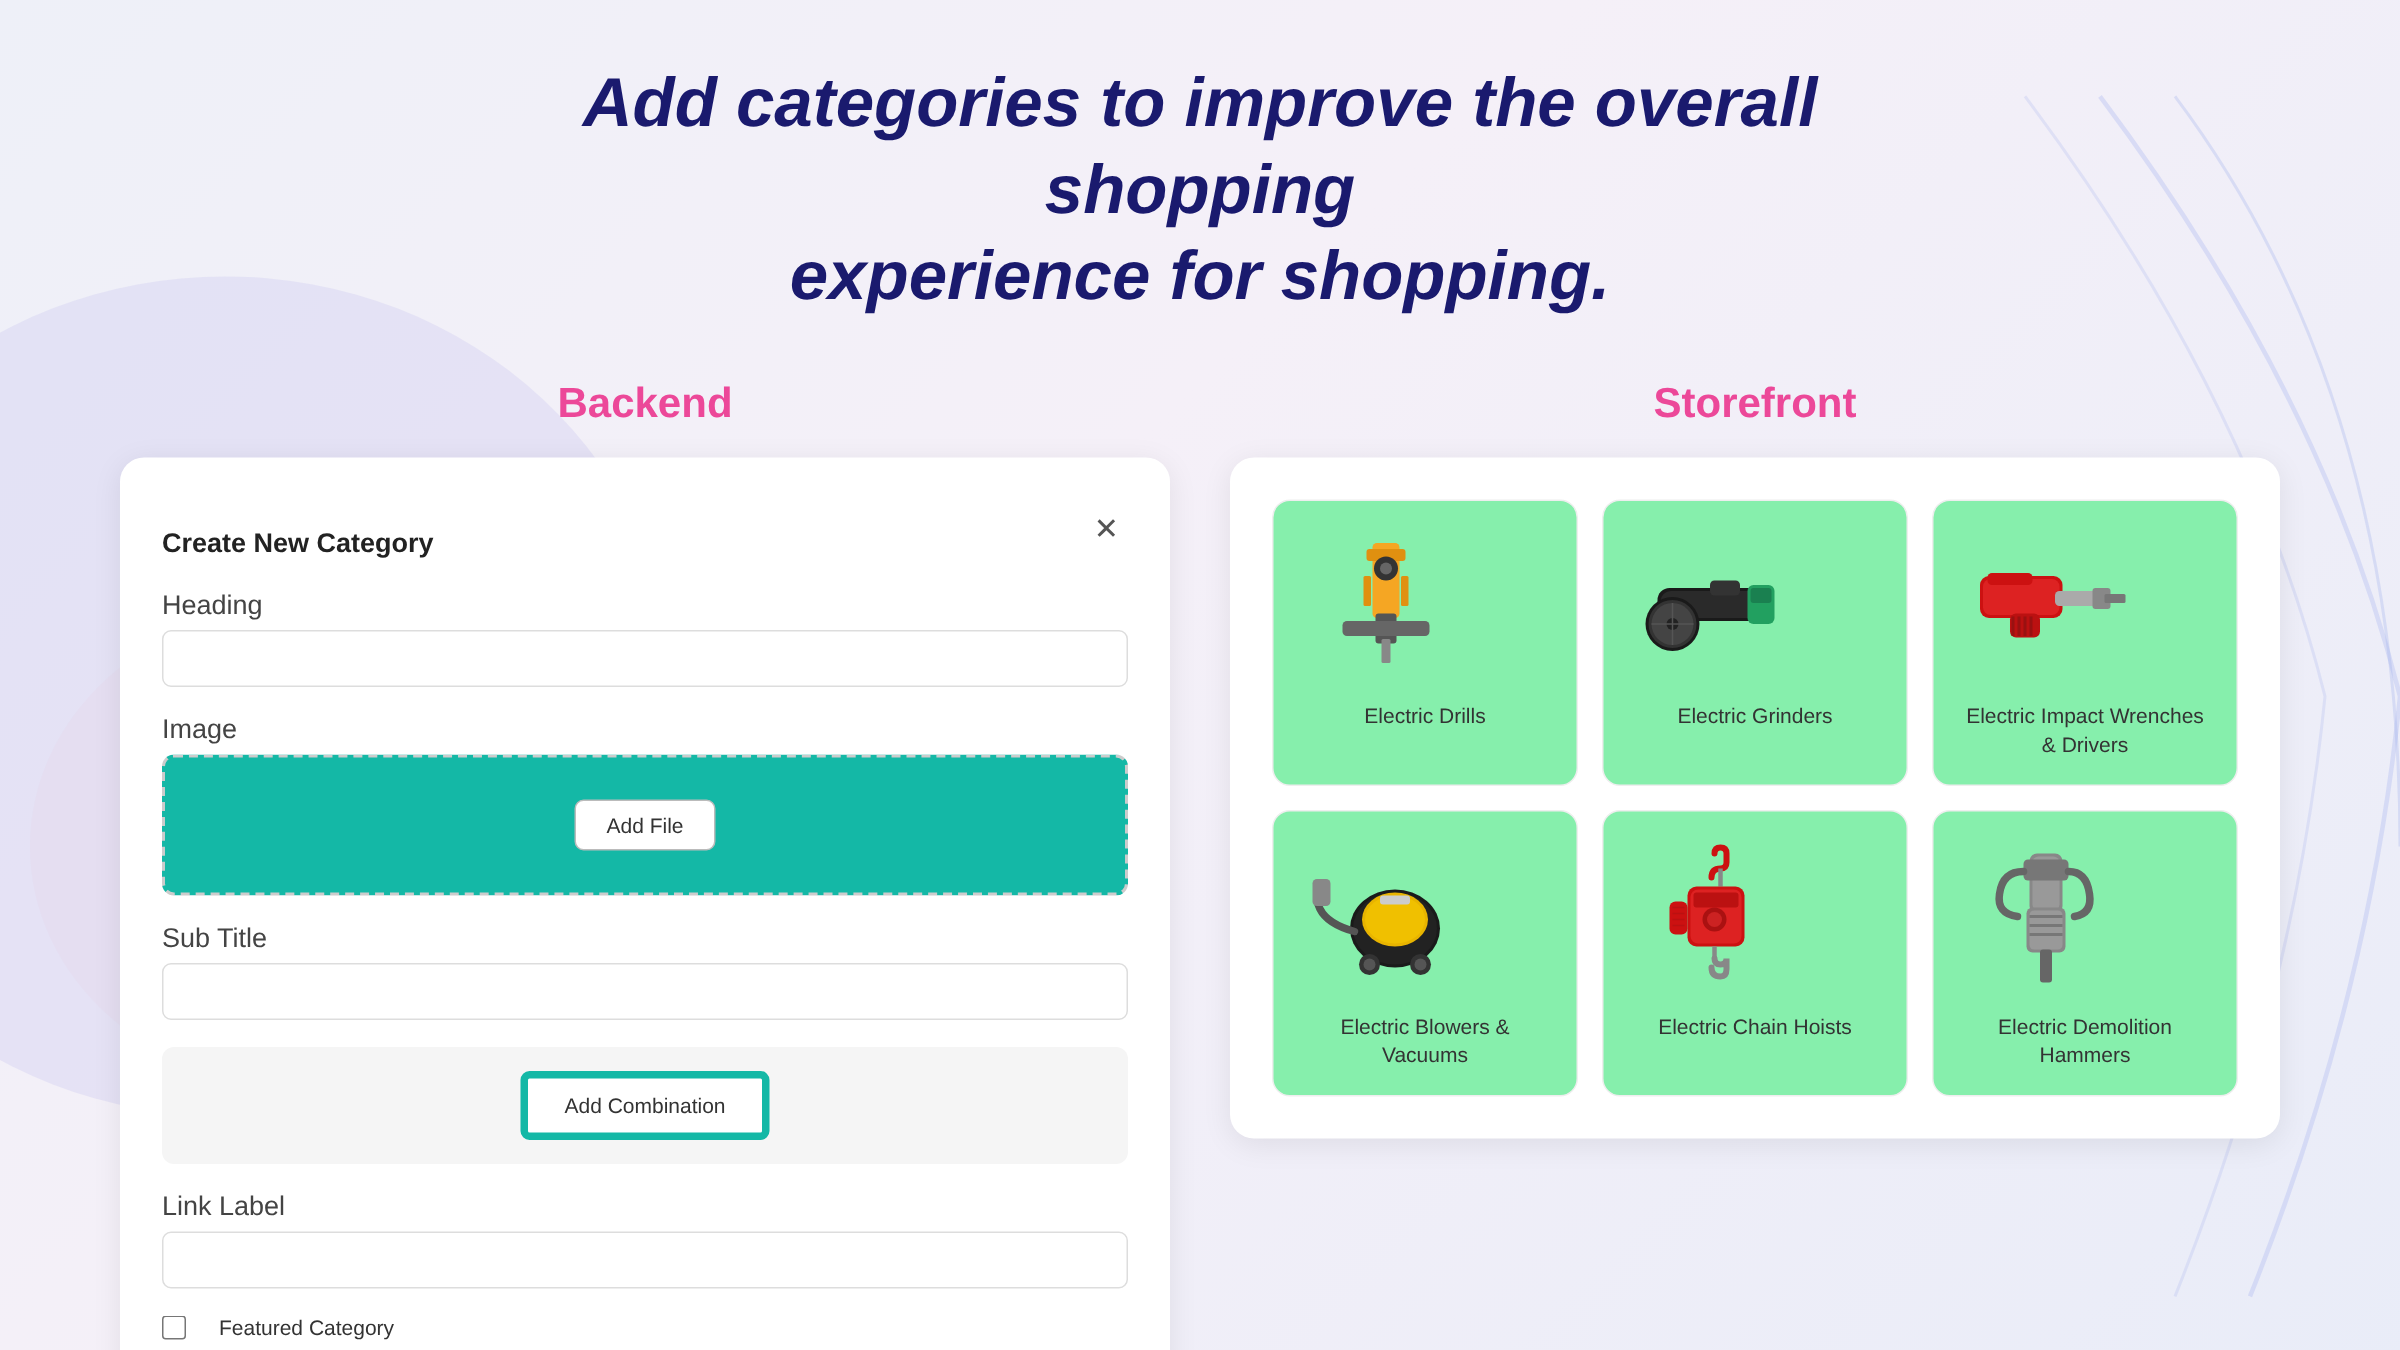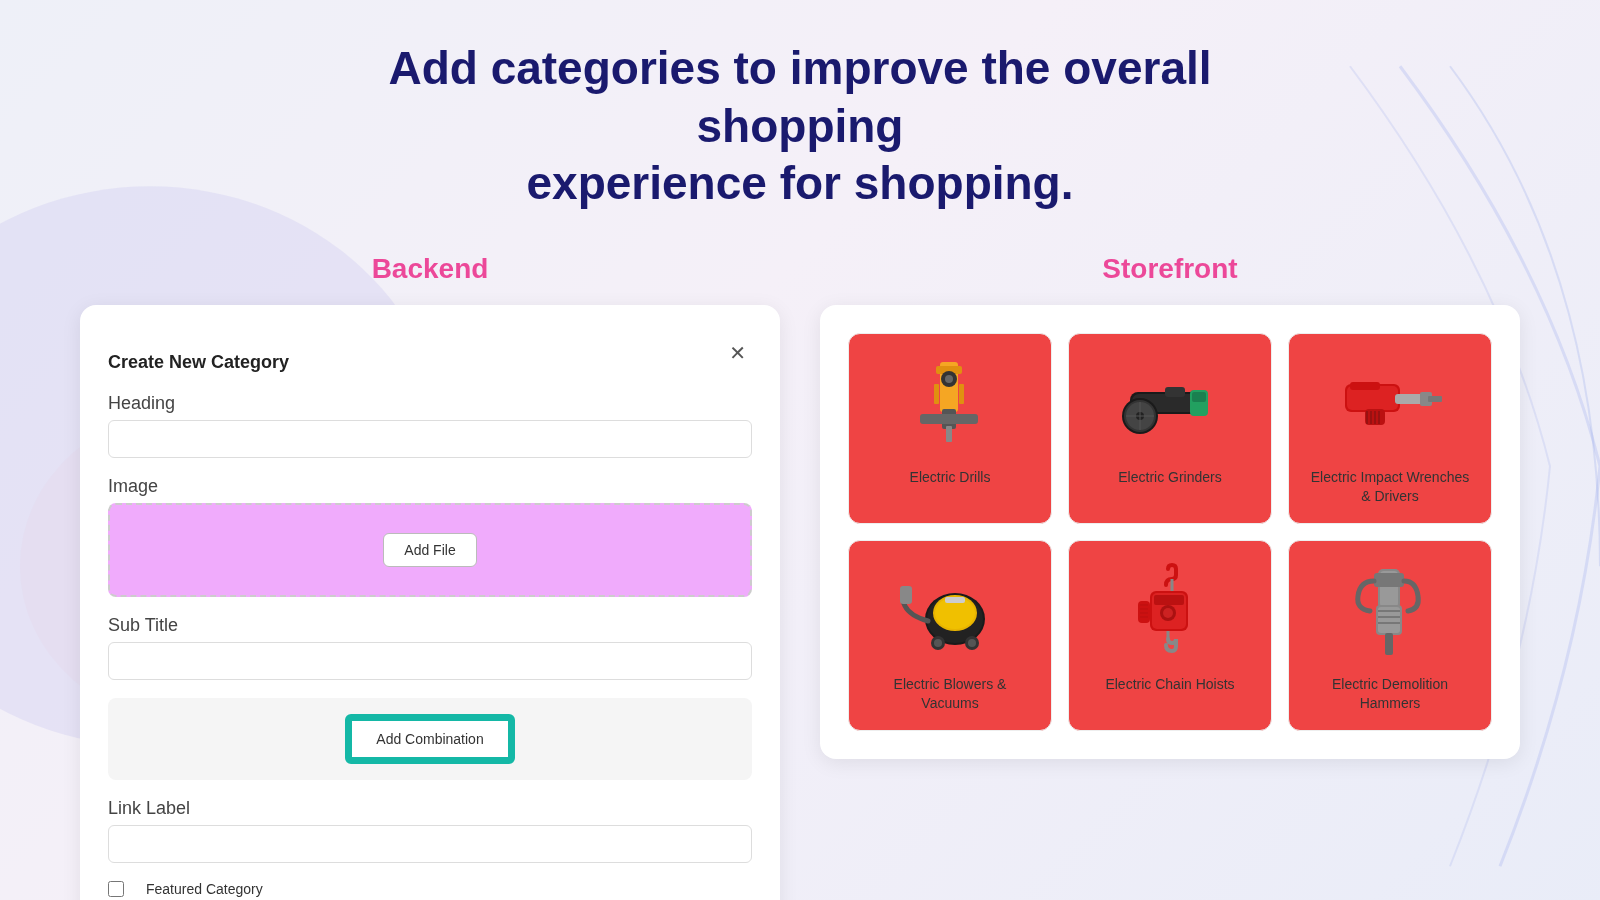--- a/index.html
+++ b/index.html
@@ -30,20 +30,21 @@
     .page-title {
       text-align: center;
       font-size: 46px;
       font-weight: 800;
       color: #1a1a6e;
       line-height: 1.25;
       margin-bottom: 40px;
       max-width: 900px;
       margin-left: auto;
       margin-right: auto;
+      font-style: italic;
     }
 
     .columns {
       display: flex;
       gap: 40px;
       align-items: flex-start;
       justify-content: center;
     }
 
     .column {
@@ -112,21 +113,21 @@
       outline: none;
     }
 
     .image-upload-area {
       border: 2px dashed #ccc;
       border-radius: 8px;
       padding: 28px 16px;
       display: flex;
       align-items: flex-end;
       justify-content: center;
-      background: #f0abfc;
+      background: #14b8a6;
     }
 
     .add-file-btn {
       background: #ffffff;
       border: 1px solid #bbb;
       border-radius: 6px;
       padding: 8px 20px;
       font-size: 14px;
       cursor: pointer;
       color: #333;
@@ -137,21 +138,21 @@
       border-radius: 8px;
       padding: 16px;
       display: flex;
       align-items: center;
       justify-content: center;
       margin-bottom: 18px;
     }
 
     .add-combination-btn {
       background: #ffffff;
-      border: 7px solid #14b8a6;
+      border: 5px solid #14b8a6;
       border-radius: 6px;
       padding: 10px 24px;
       font-size: 14px;
       cursor: pointer;
       color: #333;
       font-weight: 500;
     }
 
     .checkbox-row {
       display: flex;
@@ -208,27 +209,26 @@
       padding: 28px;
     }
 
     .category-grid {
       display: grid;
       grid-template-columns: repeat(3, 1fr);
       gap: 16px;
     }
 
     .category-card {
-      background: #ef4444;
+      background: #86efac;
       border: 1px solid #eeeeee;
       border-radius: 12px;
       padding: 20px 16px 16px 16px;
       display: flex;
       flex-direction: column;
-      align-items: center;
       text-align: center;
     }
 
     .category-image {
       width: 120px;
       height: 100px;
       display: flex;
       align-items: center;
       justify-content: center;
       margin-bottom: 14px;

